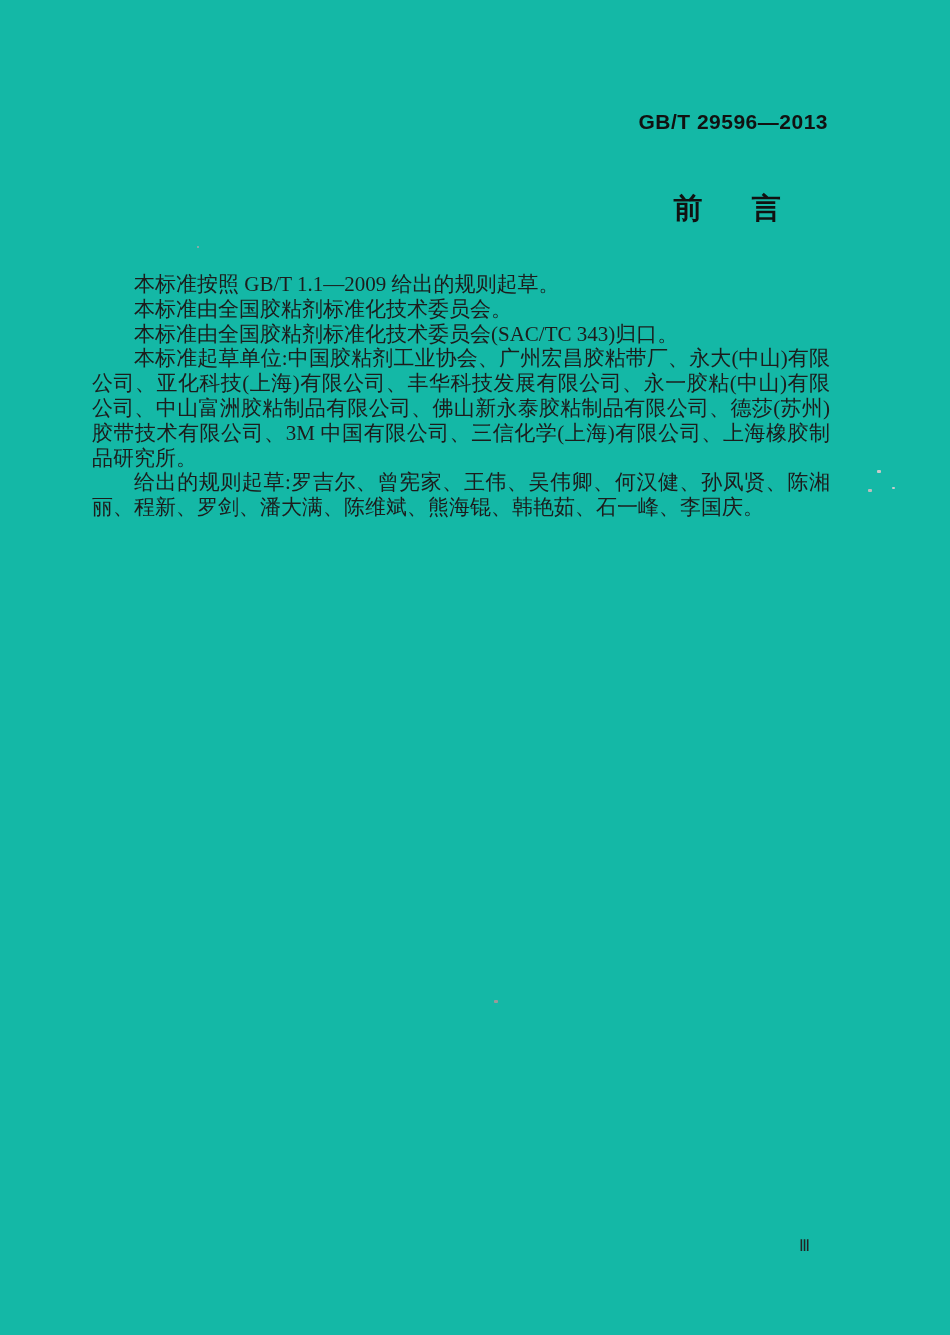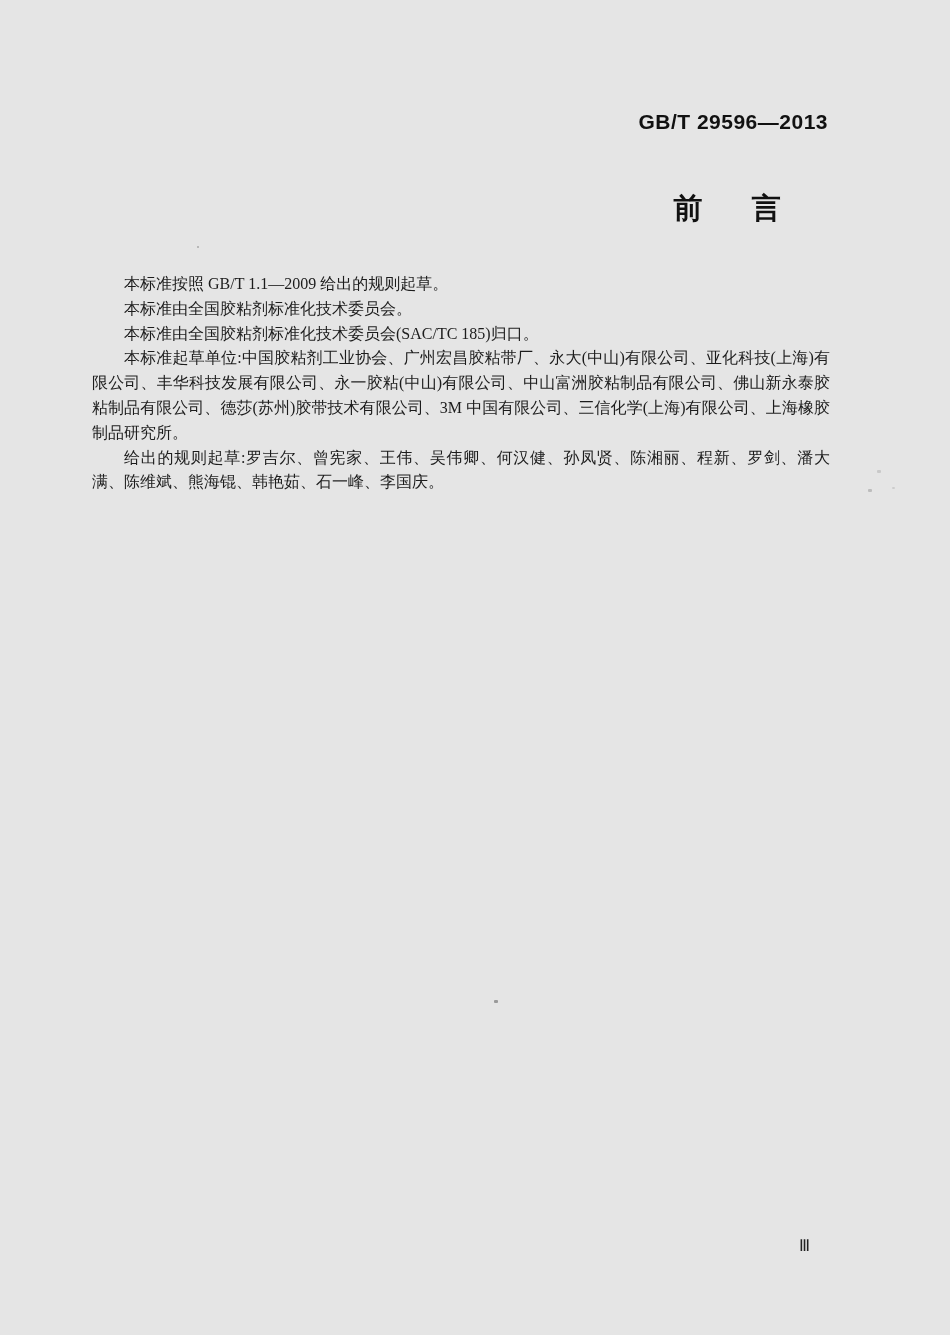--- a/index.html
+++ b/index.html
@@ -4,21 +4,21 @@
 <style>
   html, body {
     margin: 0;
     padding: 0;
     background: #ffffff;
   }
   .page {
     position: relative;
     width: 950px;
     height: 1335px;
-    background: #e5e5e5;
+    background: #14b8a6;
     overflow: hidden;
     font-family: "Liberation Serif", serif;
   }
   .std-no {
     position: absolute;
     top: 110px;
     right: 122px;
     font-family: "Liberation Sans", sans-serif;
     font-weight: bold;
     font-size: 21px;
@@ -39,21 +39,21 @@
     color: #111111;
     letter-spacing: 1.7em;
     text-indent: 39px;
     white-space: nowrap;
   }
   .fw-body {
     position: absolute;
     top: 272px;
     left: 92px;
     width: 738px;
-    font-size: 16px;
+    font-size: 21px;
     line-height: 24.8px;
     color: #1c1c1c;
     text-align: justify;
   }
   .fw-body p {
     margin: 0;
     padding: 0;
     text-indent: 2em;
   }
   .page-no {
@@ -80,21 +80,21 @@
 
 <div class="page">
 
   <div class="std-no">GB/T 29596—2013</div>
 
   <h1 class="fw-title">前言</h1>
 
   <div class="fw-body">
     <p>本标准按照 GB/T 1.1—2009 给出的规则起草。</p>
     <p>本标准由全国胶粘剂标准化技术委员会。</p>
-    <p>本标准由全国胶粘剂标准化技术委员会(SAC/TC 185)归口。</p>
+    <p>本标准由全国胶粘剂标准化技术委员会(SAC/TC 343)归口。</p>
     <p>本标准起草单位:中国胶粘剂工业协会、广州宏昌胶粘带厂、永大(中山)有限公司、亚化科技(上海)有限公司、丰华科技发展有限公司、永一胶粘(中山)有限公司、中山富洲胶粘制品有限公司、佛山新永泰胶粘制品有限公司、德莎(苏州)胶带技术有限公司、3M 中国有限公司、三信化学(上海)有限公司、上海橡胶制品研究所。</p>
     <p>给出的规则起草:罗吉尔、曾宪家、王伟、吴伟卿、何汉健、孙凤贤、陈湘丽、程新、罗剑、潘大满、陈维斌、熊海锟、韩艳茹、石一峰、李国庆。</p>
   </div>
 
   <div class="page-no">Ⅲ</div>
 
   <i class="speck speck-1"></i>
   <i class="speck speck-2"></i>
   <i class="speck speck-3"></i>
   <i class="speck speck-4"></i>

